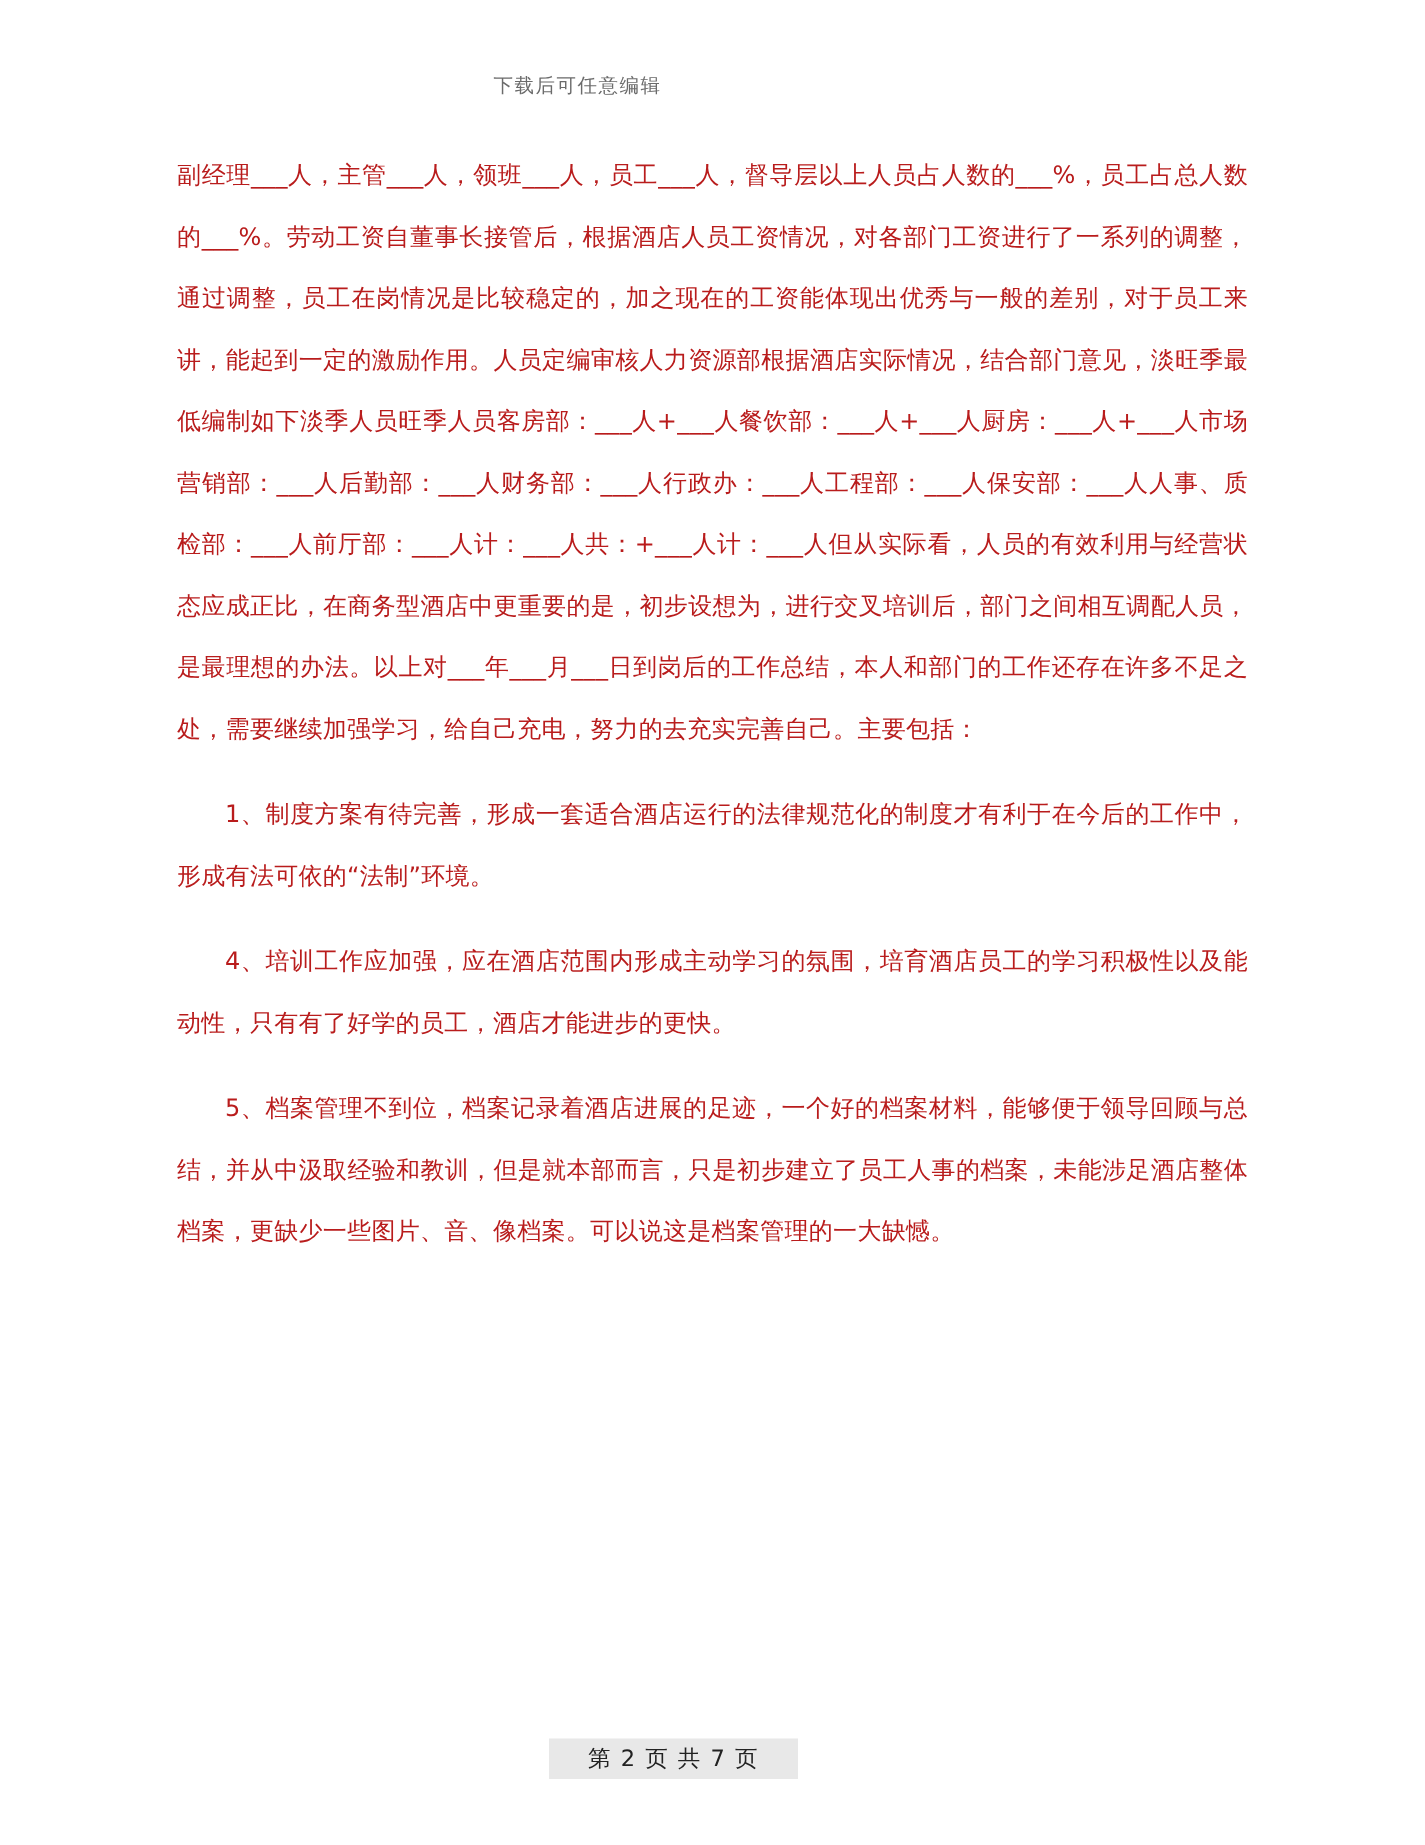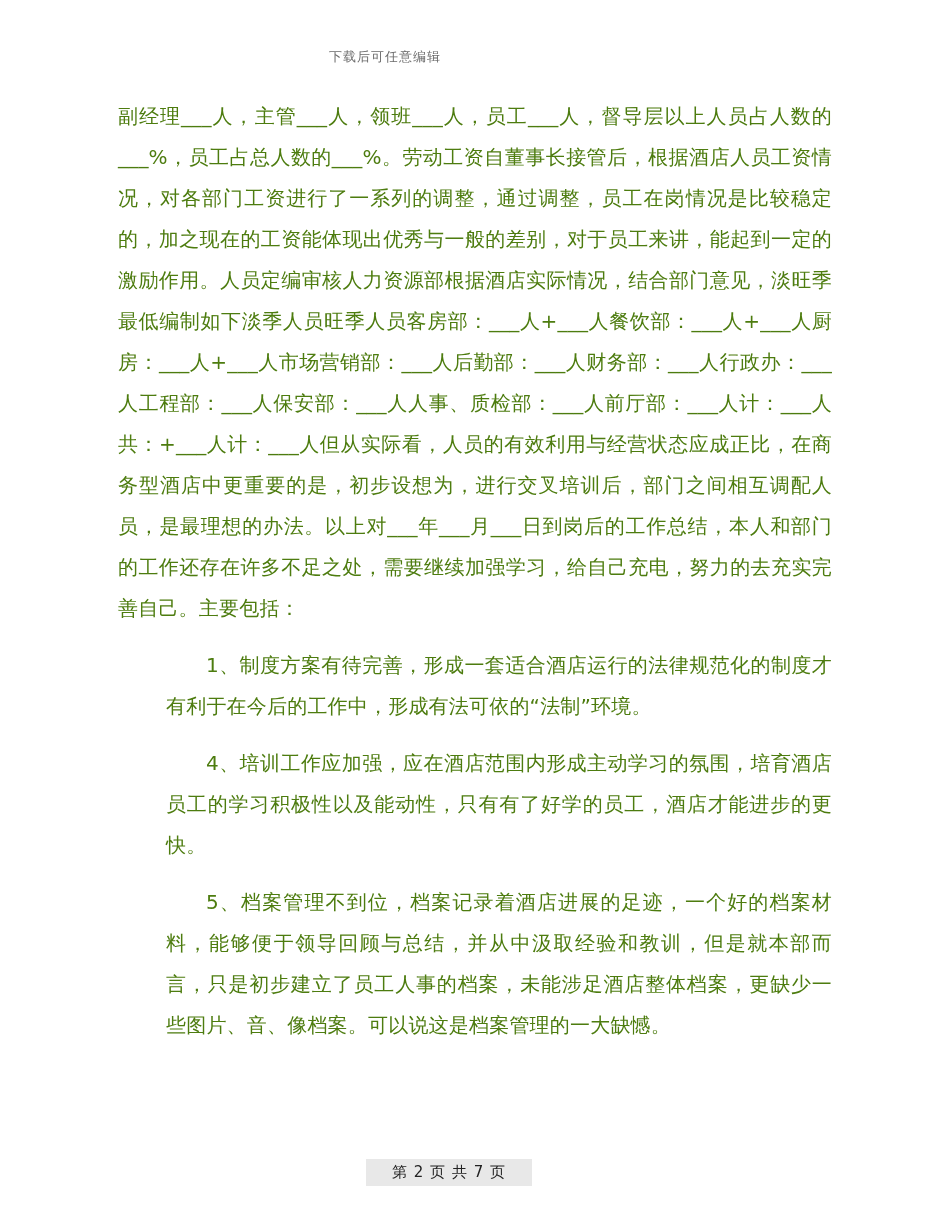--- a/index.html
+++ b/index.html
@@ -26,32 +26,31 @@
     color: #6b6b6b;
     letter-spacing: 1px;
   }
   .content {
     position: absolute;
     top: 96px;
     left: 118px;
     width: 714px;
   }
   .para {
-    font-size: 20px;
+    font-size: 16px;
     line-height: 41px;
-    color: #4d7c0f;
+    color: #b91c1c;
     text-align: justify;
     text-justify: inter-ideograph;
     margin: 0 0 4px 0;
     letter-spacing: 0.2px;
   }
   .para.indent {
     text-indent: 2em;
     margin-top: 16px;
-    margin-left: 48px;
   }
   .footer {
     position: absolute;
     left: 0;
     bottom: 44px;
     width: 898px;
     text-align: center;
   }
   .footer-inner {
     display: inline-block;

